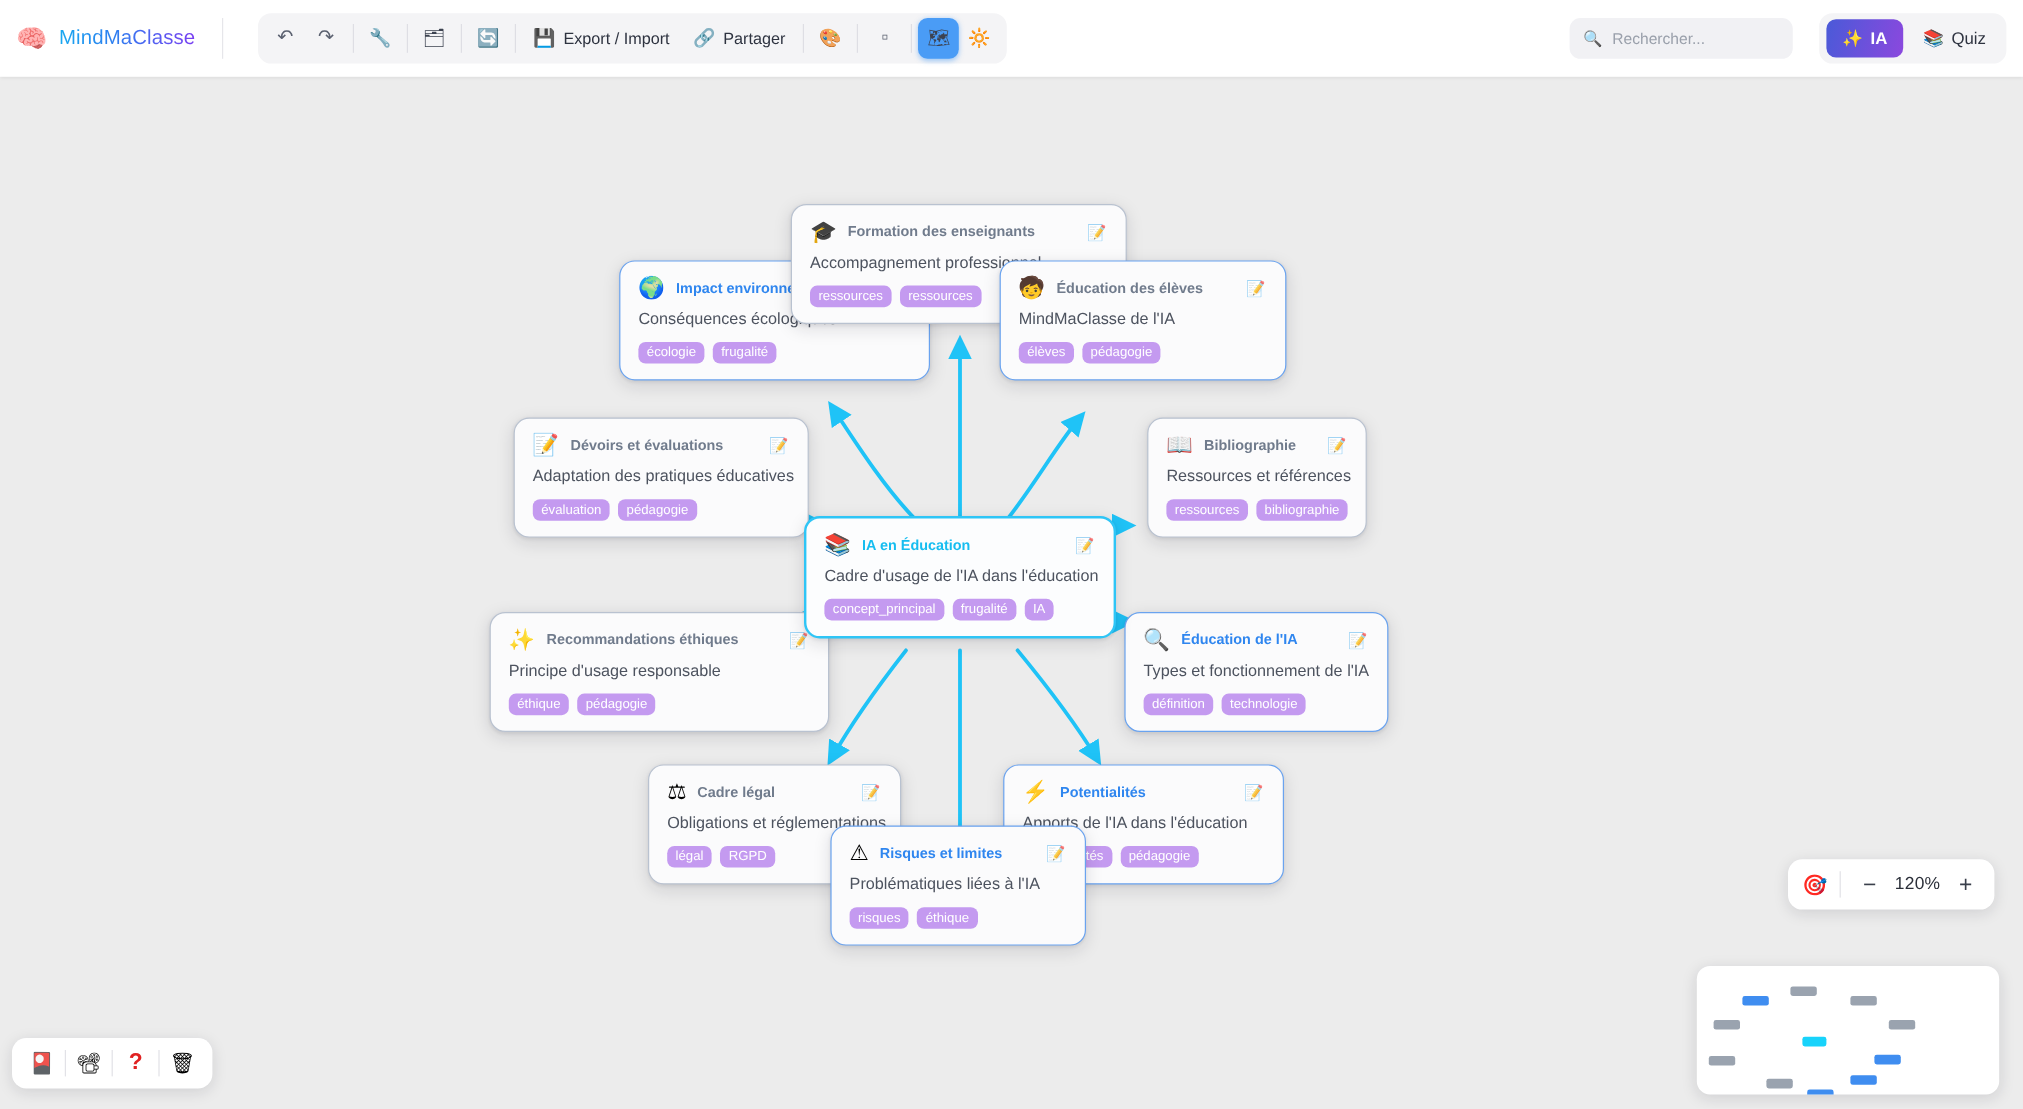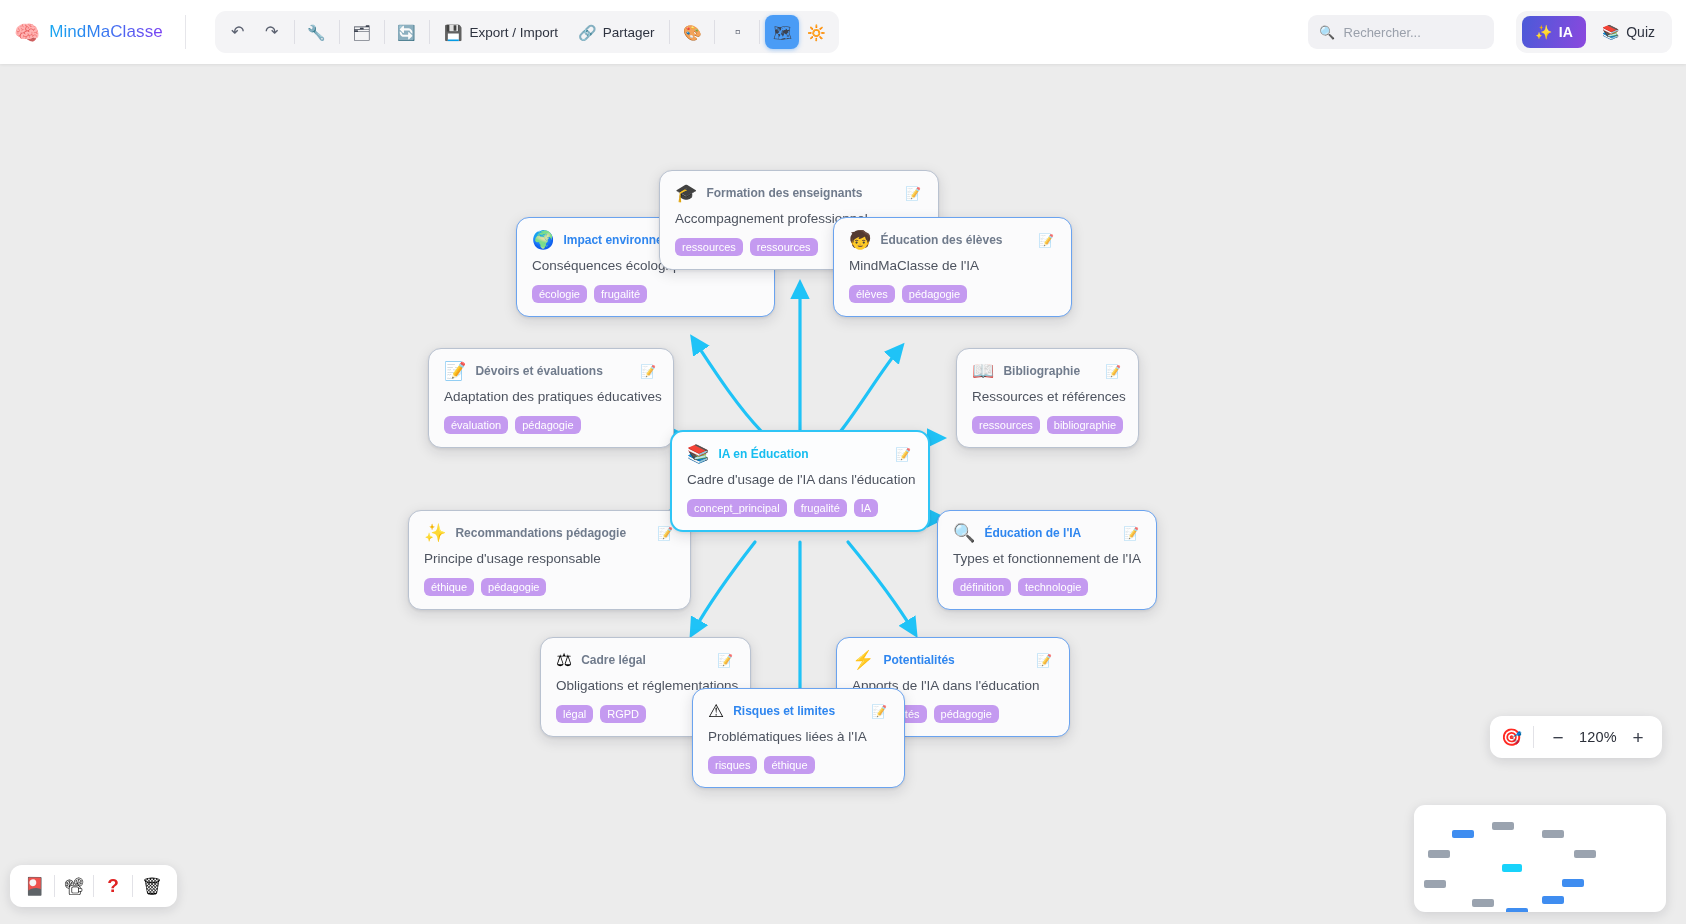--- a/index.html
+++ b/index.html
@@ -354,21 +354,21 @@
           <div class="node-desc">Cadre d'usage de l'IA dans l'éducation</div>
           <div class="node-tags">
             <span class="tag">concept_principal</span>
             <span class="tag">frugalité</span>
             <span class="tag">IA</span>
           </div>
         </div>
         <div class="node accent-slate" style="left: 408px; top: 446px; width: 283px; z-index: 6;">
           <div class="node-head">
             <span class="node-emoji">✨</span>
-            <span class="node-title t-slate">Recommandations pédagogie</span>
+            <span class="node-title t-slate">Recommandations éthiques</span>
             <span class="node-edit">📝</span>
           </div>
           <div class="node-desc">Principe d'usage responsable</div>
           <div class="node-tags">
             <span class="tag">éthique</span>
             <span class="tag">pédagogie</span>
           </div>
         </div>
         <div class="node accent-blue" style="left: 937px; top: 446px; width: 220px; z-index: 6;">
           <div class="node-head">

